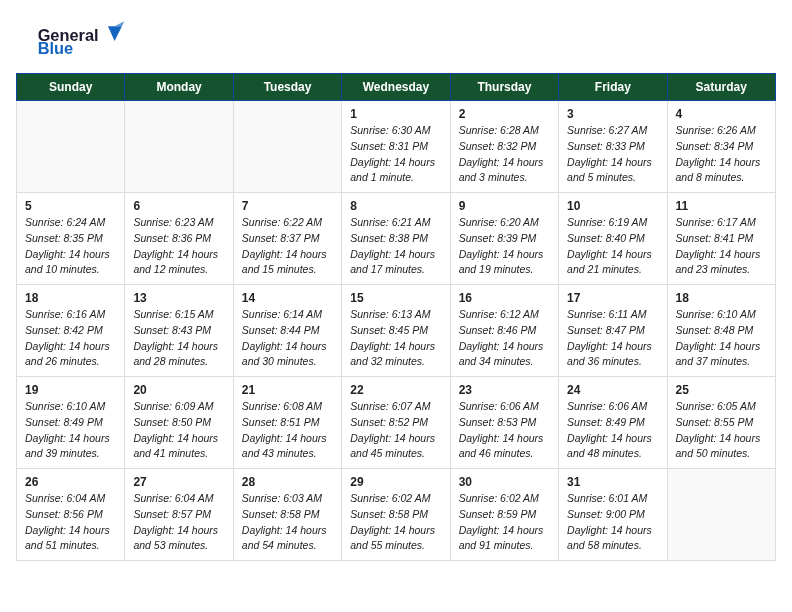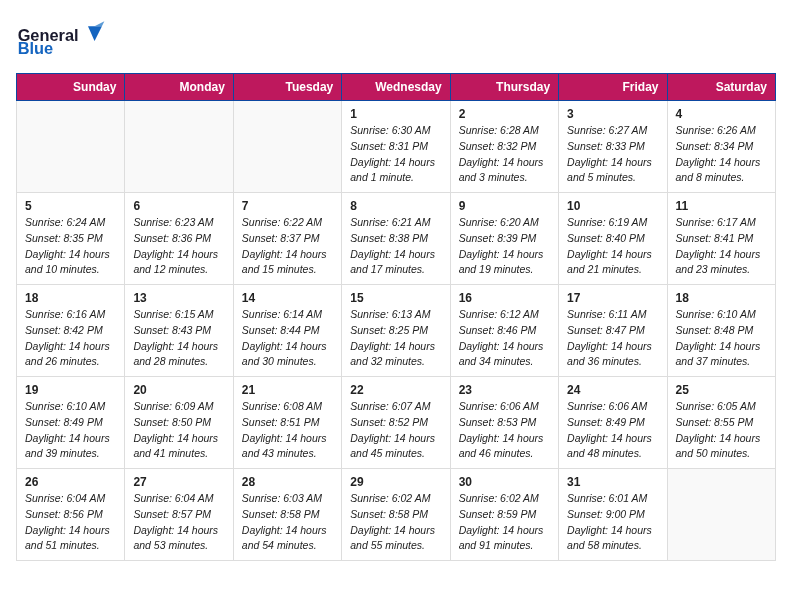--- a/index.html
+++ b/index.html
@@ -13,42 +13,43 @@
     .header {
       display: flex;
       justify-content: space-between;
       align-items: flex-start;
       margin-bottom: 12px;
     }
     .logo {
       display: flex;
       flex-direction: column;
       align-items: flex-start;
+      margin-left: 20px;
     }
     .title-block {
       text-align: right;
     }
     .main-title {
       font-size: 32px;
       font-weight: bold;
       color: #1a1a2e;
     }
     .subtitle {
       font-size: 14px;
       color: #555;
     }
     table {
       width: 100%;
       border-collapse: collapse;
       table-layout: fixed;
     }
     th {
-      background-color: #be185d;
+      background-color: #14532d;
       color: #fff;
-      text-align: right;
+      text-align: center;
       padding: 6px 8px;
       font-size: 12px;
       font-weight: bold;
       border: 1px solid #0d47a1;
     }
     td {
       vertical-align: top;
       padding: 6px 8px;
       font-size: 10.5px;
       color: #222;
@@ -164,21 +165,21 @@
         <td>
           <span class="day-num">13</span>
           <div class="cell-info"><span>Sunrise: 6:15 AM</span><br><span>Sunset: 8:43 PM</span><br><span>Daylight: 14 hours</span><br><span>and 28 minutes.</span><br></div>
         </td>
         <td>
           <span class="day-num">14</span>
           <div class="cell-info"><span>Sunrise: 6:14 AM</span><br><span>Sunset: 8:44 PM</span><br><span>Daylight: 14 hours</span><br><span>and 30 minutes.</span><br></div>
         </td>
         <td>
           <span class="day-num">15</span>
-          <div class="cell-info"><span>Sunrise: 6:13 AM</span><br><span>Sunset: 8:25 PM</span><br><span>Daylight: 14 hours</span><br><span>and 32 minutes.</span><br></div>
+          <div class="cell-info"><span>Sunrise: 6:13 AM</span><br><span>Sunset: 8:45 PM</span><br><span>Daylight: 14 hours</span><br><span>and 32 minutes.</span><br></div>
         </td>
         <td>
           <span class="day-num">16</span>
           <div class="cell-info"><span>Sunrise: 6:12 AM</span><br><span>Sunset: 8:46 PM</span><br><span>Daylight: 14 hours</span><br><span>and 34 minutes.</span><br></div>
         </td>
         <td>
           <span class="day-num">17</span>
           <div class="cell-info"><span>Sunrise: 6:11 AM</span><br><span>Sunset: 8:47 PM</span><br><span>Daylight: 14 hours</span><br><span>and 36 minutes.</span><br></div>
         </td>
         <td>

